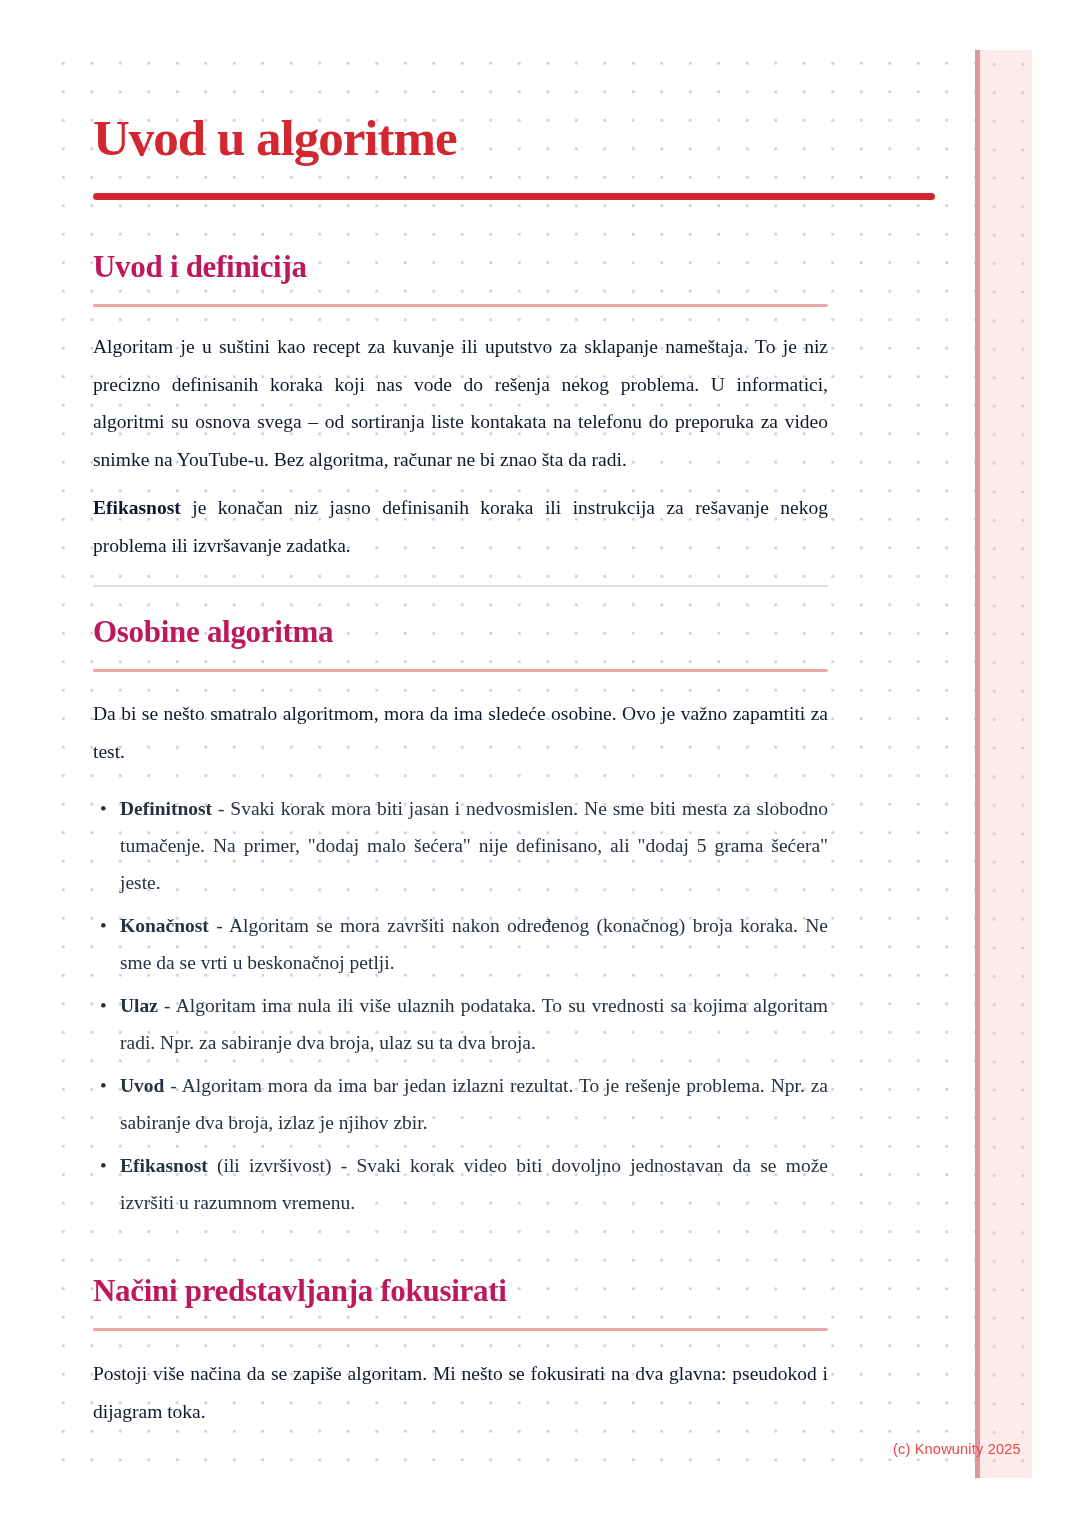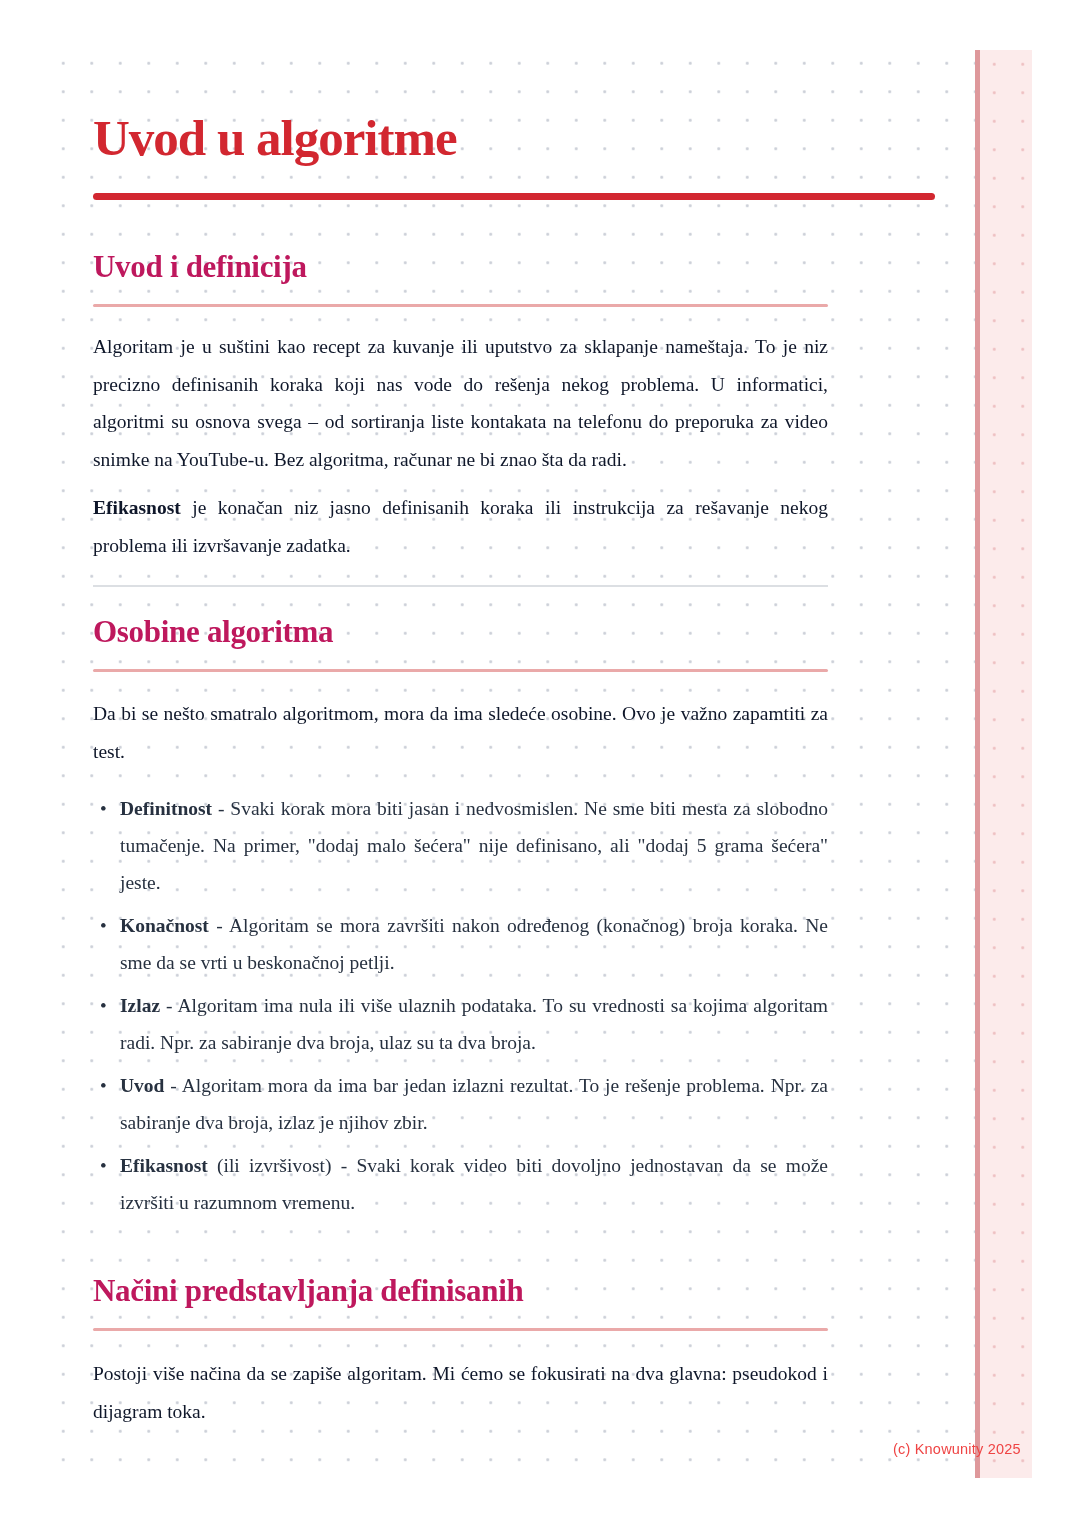--- a/index.html
+++ b/index.html
@@ -148,27 +148,27 @@
 
   <div class="divider"></div>
 
   <section>
     <h2 class="sec2-h2">Osobine algoritma</h2>
     <div class="h2-rule"></div>
     <p class="p-intro">Da bi se nešto smatralo algoritmom, mora da ima sledeće osobine. Ovo je važno zapamtiti za test.</p>
     <ul class="props">
       <li><span class="marker">•</span><strong>Definitnost</strong><span> - Svaki korak mora biti jasan i nedvosmislen. Ne sme biti mesta za slobodno tumačenje. Na primer, "dodaj malo šećera" nije definisano, ali "dodaj 5 grama šećera" jeste.</span></li>
       <li><span class="marker">•</span><strong>Konačnost</strong><span> - Algoritam se mora završiti nakon određenog (konačnog) broja koraka. Ne sme da se vrti u beskonačnoj petlji.</span></li>
-      <li><span class="marker">•</span><strong>Izlaz</strong><span> - Algoritam ima nula ili više ulaznih podataka. To su vrednosti sa kojima algoritam radi. Npr. za sabiranje dva broja, ulaz su ta dva broja.</span></li>
+      <li><span class="marker">•</span><strong>Ulaz</strong><span> - Algoritam ima nula ili više ulaznih podataka. To su vrednosti sa kojima algoritam radi. Npr. za sabiranje dva broja, ulaz su ta dva broja.</span></li>
       <li><span class="marker">•</span><strong>Uvod</strong><span> - Algoritam mora da ima bar jedan izlazni rezultat. To je rešenje problema. Npr. za sabiranje dva broja, izlaz je njihov zbir.</span></li>
       <li><span class="marker">•</span><strong>Efikasnost</strong><span> (ili izvršivost) - Svaki korak video biti dovoljno jednostavan da se može izvršiti u razumnom vremenu.</span></li>
     </ul>
   </section>
 
   <section>
-    <h2 class="sec3-h2">Načini predstavljanja definisanih</h2>
+    <h2 class="sec3-h2">Načini predstavljanja fokusirati</h2>
     <div class="h2-rule"></div>
-    <p class="p-last">Postoji više načina da se zapiše algoritam. Mi ćemo se fokusirati na dva glavna: pseudokod i dijagram toka.</p>
+    <p class="p-last">Postoji više načina da se zapiše algoritam. Mi nešto se fokusirati na dva glavna: pseudokod i dijagram toka.</p>
   </section>
 
 </main>
 
 <div class="watermark">(c) Knowunity 2025</div>
 
 </body></html>

